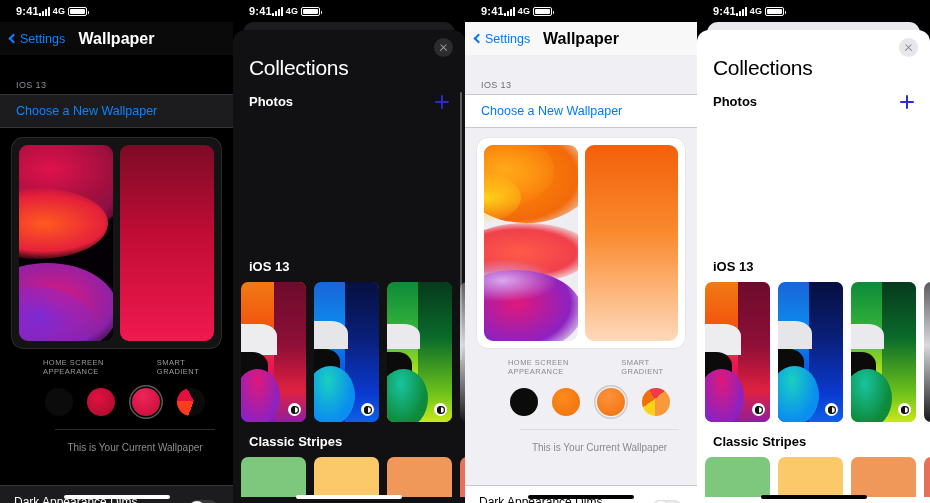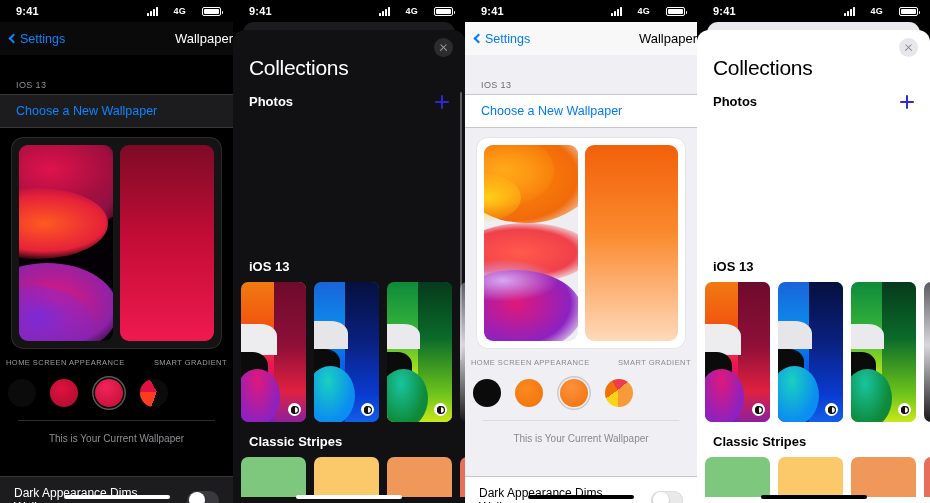--- a/index.html
+++ b/index.html
@@ -12,26 +12,26 @@
   .stage { position: relative; width: 930px; height: 503px; display: flex; }
   .panel { position: relative; height: 503px; overflow: hidden; flex: 0 0 auto; }
   .p1 { width: 233px; background: #000; }
   .p2 { width: 232px; background: #000; }
   .p3 { width: 232px; background: #fff; }
   .p4 { width: 233px; background: #000; }
 
   
   .statusbar {
     position: relative; height: 22px; width: 100%;
-    display: flex; align-items: center; justify-content: space-between;
+    display: flex; align-items: center; justify-content: flex-start;
     padding: 0 12px 0 16px;
     font-size: 11px; font-weight: bold; letter-spacing: .2px;
   }
   .sb-dark { background: #000; color: #fff; }
-  .sb-right { display: flex; align-items: center; gap: 16px; }
+  .sb-right { display: flex; align-items: center; gap: 3px; }
   .bars { display: flex; align-items: flex-end; gap: 1px; height: 9px; }
   .bars i { display: block; width: 2px; background: currentColor; border-radius: .5px; }
   .bars i:nth-child(1){height:3px}
   .bars i:nth-child(2){height:5px}
   .bars i:nth-child(3){height:7px}
   .bars i:nth-child(4){height:9px}
   .net { font-size: 9px; font-weight: bold; }
   .batt { width: 19px; height: 9px; border: 1px solid currentColor; border-radius: 2px;
           position: relative; padding: 1px; }
   .batt::after { content:""; position:absolute; right:-3px; top:3px; width:1.5px; height:3px;
@@ -42,22 +42,22 @@
   .navbar {
     position: relative; height: 33px; display: flex; align-items: center;
     padding: 0 10px; font-size: 12.5px;
   }
   .nav-dark { background: #0a0a0a; color: #fff; }
   .nav-light { background: #f8f8f8; color: #000; }
   .back { color: #0a84ff; display: flex; align-items: center; gap: 2px; font-size: 12.5px; }
   .nav-light .back { color: #007aff; }
   .chev { width: 7px; height: 7px; border-left: 2px solid currentColor;
           border-bottom: 2px solid currentColor; transform: rotate(45deg); margin-right: 1px;}
-  .nav-title { position: absolute; left: 0; right: 0; text-align: right;
-               font-weight: normal; font-size: 13px; pointer-events: none; }
+  .nav-title { position: absolute; left: 0; right: 0; text-align: center;
+               font-weight: bold; font-size: 16px; pointer-events: none; }
 
   
   .settings-dark { background: #000; color: #fff; }
   .settings-light { background: #efeff4; color: #000; }
   .sect-gap-dark { height: 21px; background: #000; }
   .sect-gap-light { height: 21px; background: #efeff4; }
   .sect-head {
     font-size: 9px; letter-spacing: .4px; padding: 4px 16px 4px;
     text-transform: uppercase;
   }
@@ -78,21 +78,21 @@
   .pv-dark { background: #141414; box-shadow: 0 0 0 .7px #3a3a3c; }
   .pv-light { background: #fff; box-shadow: 0 0 0 .7px #e2e2e6; }
   .pv-tile { flex: 1 1 0; height: 196px; border-radius: 9px; overflow: hidden; position: relative; }
 
   
   .art { position: absolute; inset: 0; }
   .art .bg { position: absolute; inset: 0; }
   .blob { position: absolute; border-radius: 50%; filter: blur(0px); }
 
   
-  .appearance { padding: 10px 6px 0; }
+  .appearance { padding: 10px 6px 0; margin-left: 37px; }
   .app-labels { display: flex; justify-content: space-between; font-size: 7.5px;
                 letter-spacing: .45px; text-transform: uppercase; }
   .al-dark { color: #9b9b9f; }
   .al-light { color: #8a8a8e; }
   .swatches { display: flex; gap: 14px; align-items: center; margin-top: 9px; padding-left: 2px;}
   .sw { width: 28px; height: 28px; border-radius: 50%; position: relative; }
   .sw-ring { width: 34px; height: 34px; border-radius: 50%; display:flex;
              align-items:center; justify-content:center; }
   .ring-dark { box-shadow: inset 0 0 0 1.5px #5a5a5e; }
   .ring-light { box-shadow: inset 0 0 0 1.5px #c9c9ce; }

